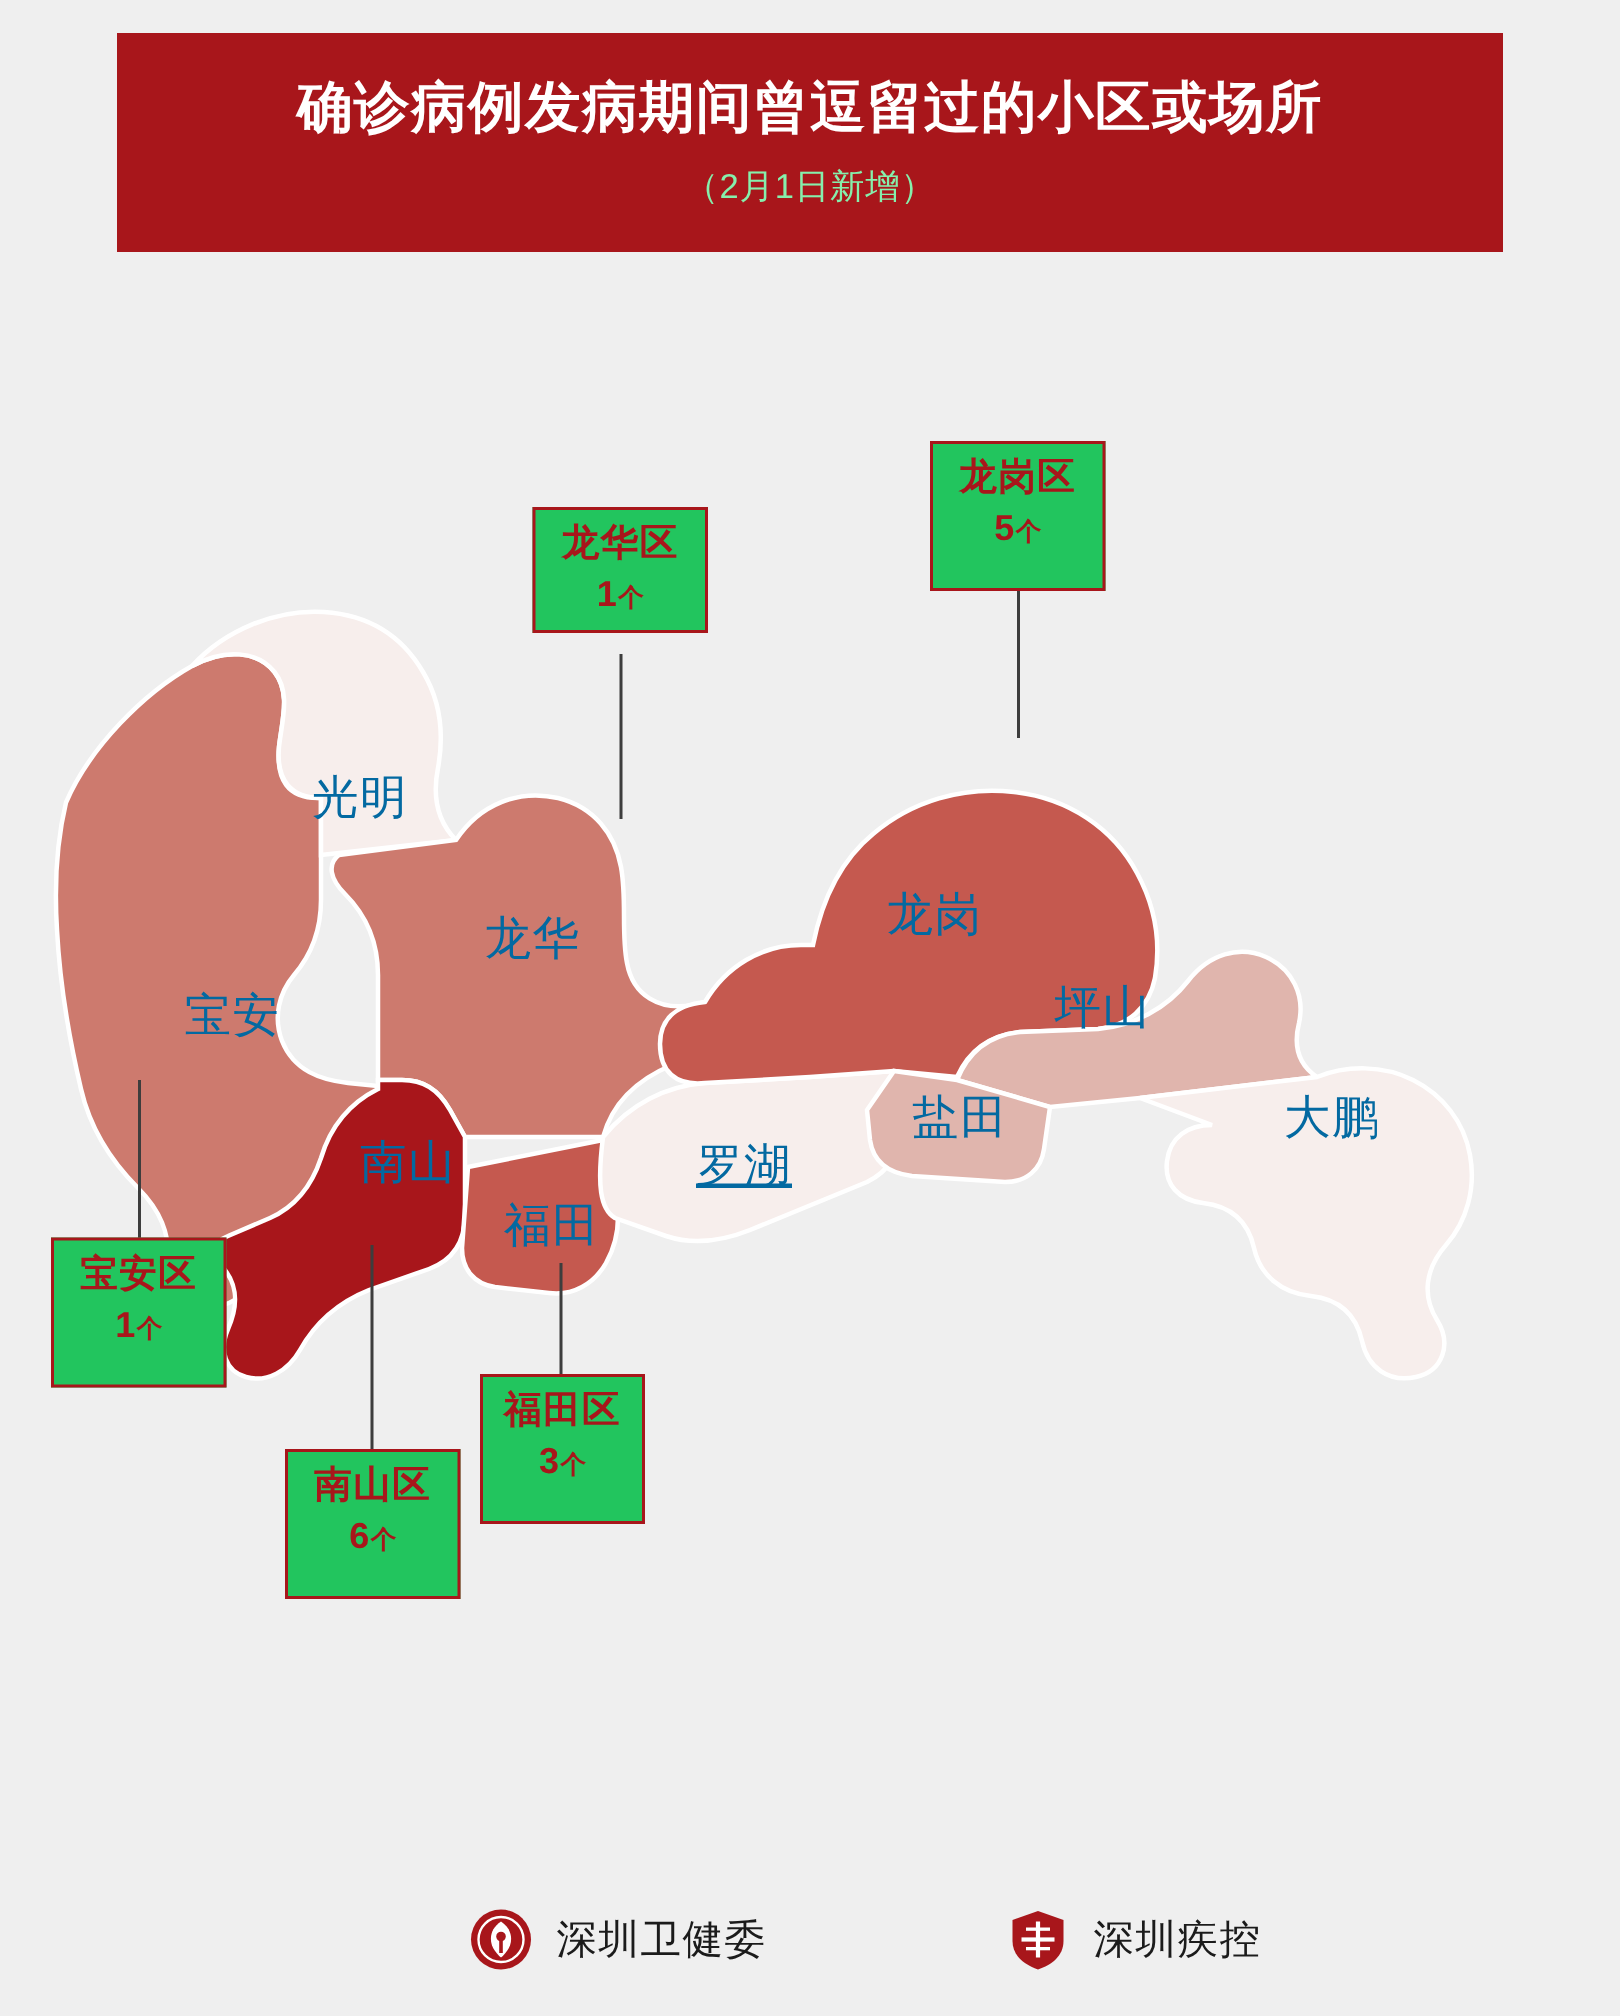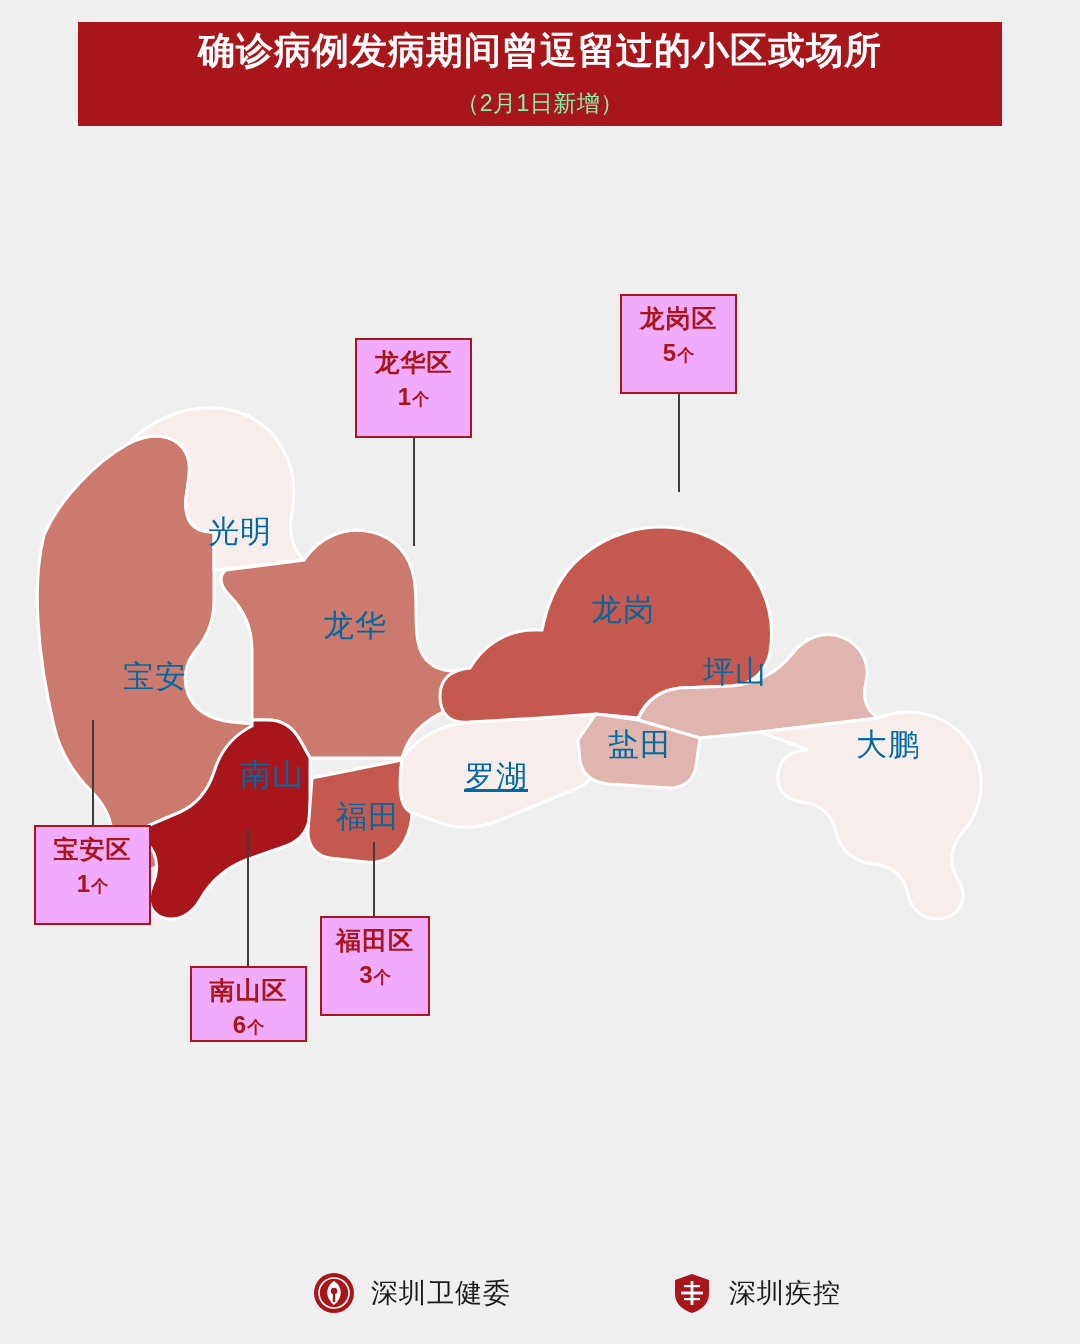--- a/index.html
+++ b/index.html
@@ -14,21 +14,21 @@
     font-family: "Liberation Sans", "DejaVu Sans", sans-serif;
     overflow: hidden;
   }
 
   
   #header-banner {
     position: absolute;
     left: 78px;
     top: 22px;
     width: 924px;
-    height: 104px;
+    height: 146px;
     background: #a8161b;
     display: flex;
     flex-direction: column;
     align-items: center;
     justify-content: center;
     box-sizing: border-box;
   }
   #header-title {
     color: #ffffff;
     font-size: 37px;
@@ -67,21 +67,21 @@
     font-weight: 500;
     white-space: nowrap;
     transform: translate(-50%, -50%);
     letter-spacing: 1px;
   }
 
   
   .callout {
     position: absolute;
     border: 2px solid #a8161b;
-    background: #f0abfc;
+    background: #22c55e;
     padding: 9px 14px 28px 14px;
     box-sizing: border-box;
     text-align: center;
     white-space: nowrap;
   }
   .callout-name {
     color: #a8161b;
     font-size: 25px;
     font-weight: bold;
     line-height: 1.1;
@@ -216,21 +216,21 @@
   <div class="region-label" style="left:735px; top:492px;">坪山</div>
   <div class="region-label" style="left:640px; top:565px;">盐田</div>
   <div class="region-label" style="left:888px; top:565px;">大鹏</div>
 
   <div class="leader" style="left:413px; top:256px; width:2px; height:110px;"></div>
   <div class="leader" style="left:678px; top:212px; width:2px; height:100px;"></div>
   <div class="leader" style="left:92px;  top:540px; width:2px; height:106px;"></div>
   <div class="leader" style="left:247px; top:650px; width:2px; height:140px;"></div>
   <div class="leader" style="left:373px; top:662px; width:2px; height:76px;"></div>
 
-  <div class="callout" style="left:355px; top:158px; width:117px; height:100px;">
+  <div class="callout" style="left:355px; top:158px; width:117px; height:84px;">
     <div class="callout-name">龙华区</div>
     <div class="callout-count">
       <span>1</span><span class="unit">个</span>
     </div>
   </div>
 
   <div class="callout" style="left:620px; top:114px; width:117px; height:100px;">
     <div class="callout-name">龙岗区</div>
     <div class="callout-count">
       <span>5</span><span class="unit">个</span>
@@ -244,21 +244,21 @@
     </div>
   </div>
 
   <div class="callout" style="left:320px; top:736px; width:110px; height:100px;">
     <div class="callout-name">福田区</div>
     <div class="callout-count">
       <span>3</span><span class="unit">个</span>
     </div>
   </div>
 
-  <div class="callout" style="left:190px; top:786px; width:117px; height:76px;">
+  <div class="callout" style="left:190px; top:786px; width:117px; height:100px;">
     <div class="callout-name">南山区</div>
     <div class="callout-count">
       <span>6</span><span class="unit">个</span>
     </div>
   </div>
 </div>
 
 <div id="footer">
 
   <div class="footer-item">

